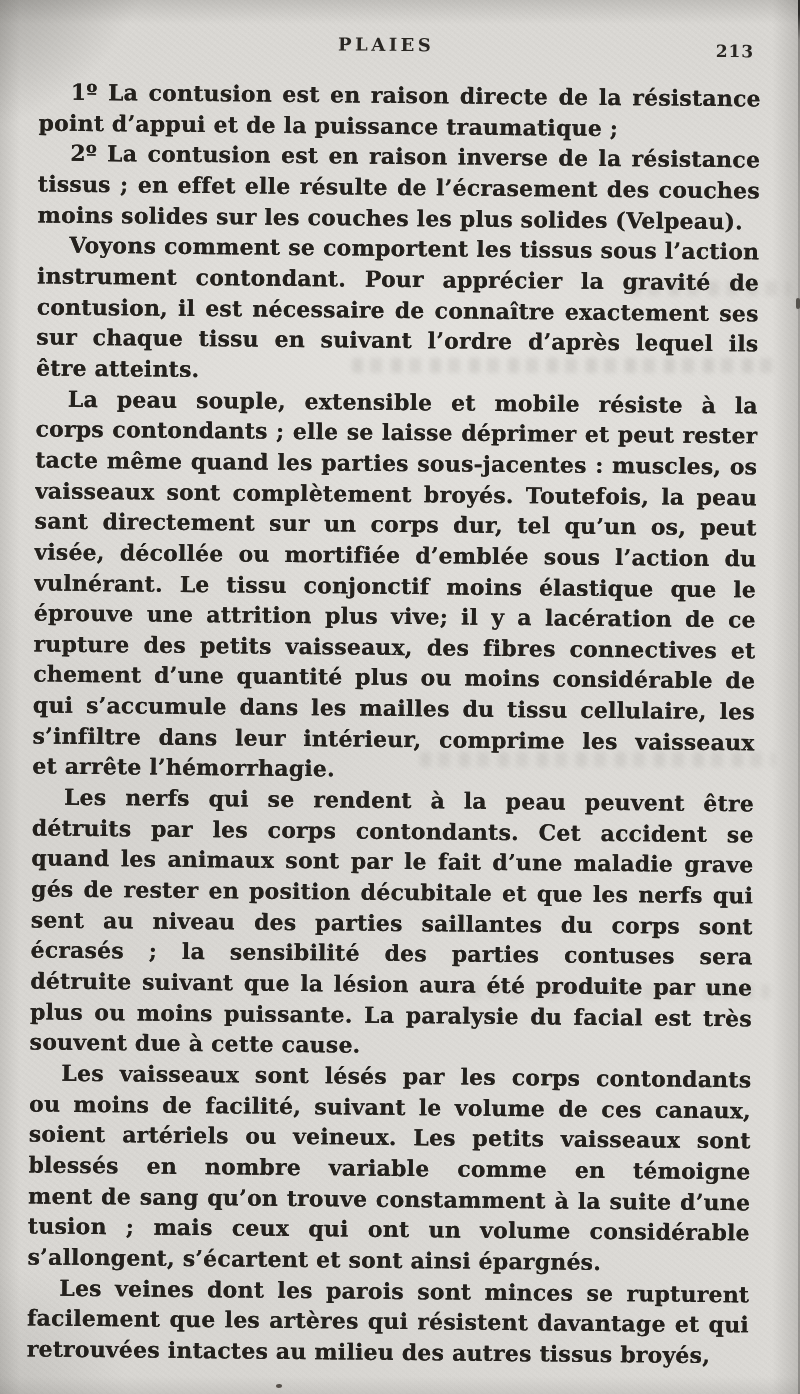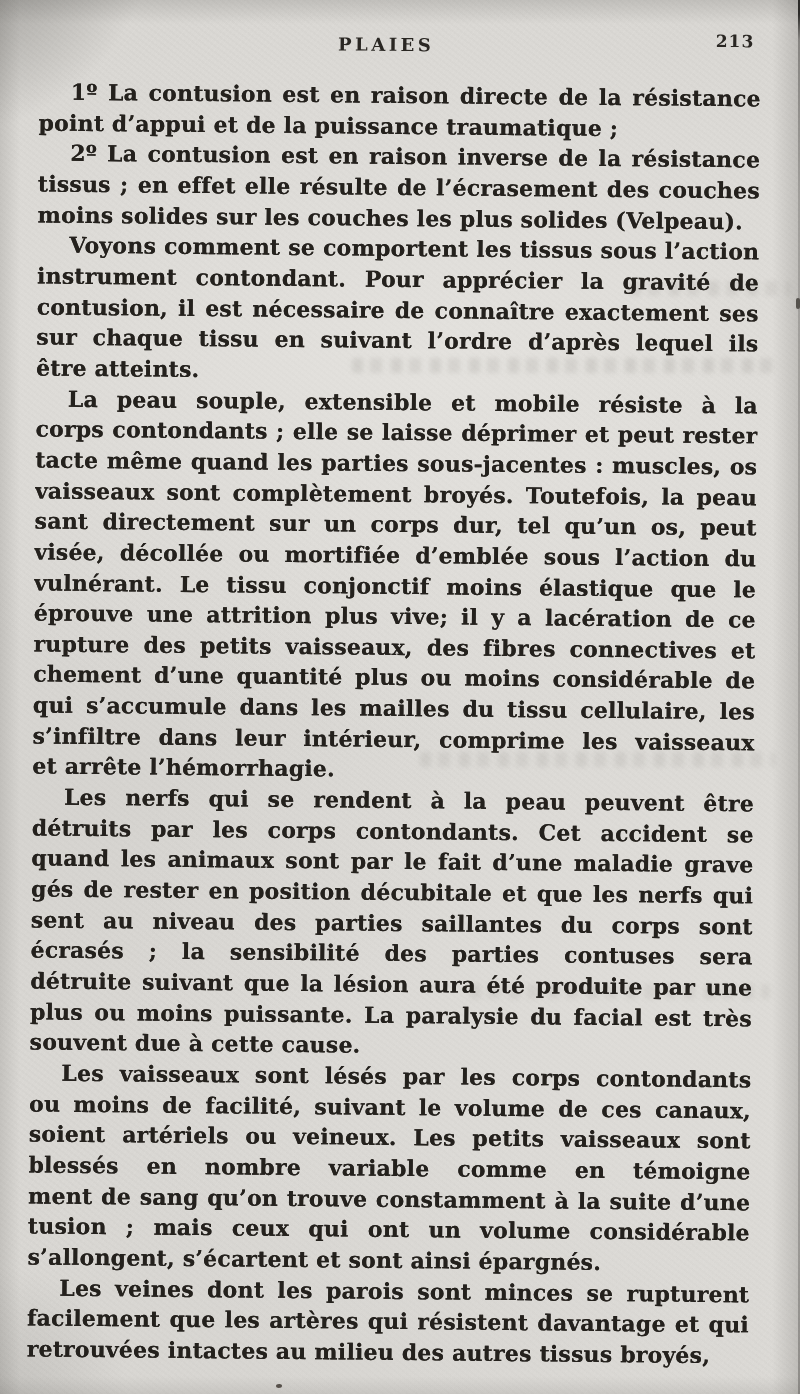--- a/index.html
+++ b/index.html
@@ -17,21 +17,21 @@
     color:#24211d;
   }
   .rot{position:absolute;inset:0;transform:rotate(0.55deg);transform-origin:50% 50%;}
   
   .hdr-title{
     position:absolute;top:34px;left:0;width:100%;text-align:center;
     transform:translateX(-20px);
     font-size:18px;font-weight:bold;letter-spacing:3.5px;color:#2a2723;
   }
   .hdr-num{
-    position:absolute;top:28px;right:52px;
+    position:absolute;top:38px;right:52px;
     font-size:17px;font-weight:bold;letter-spacing:1px;color:#2a2723;text-align:center;
   }
   
   .text-block{
     position:absolute;left:33px;top:80px;width:722px;
     font-size:22px;font-weight:bold;letter-spacing:.2px;
     text-shadow:0 0 .5px rgba(36,33,29,.85);
   }
   .line{
     height:30.66px;line-height:30.66px;

